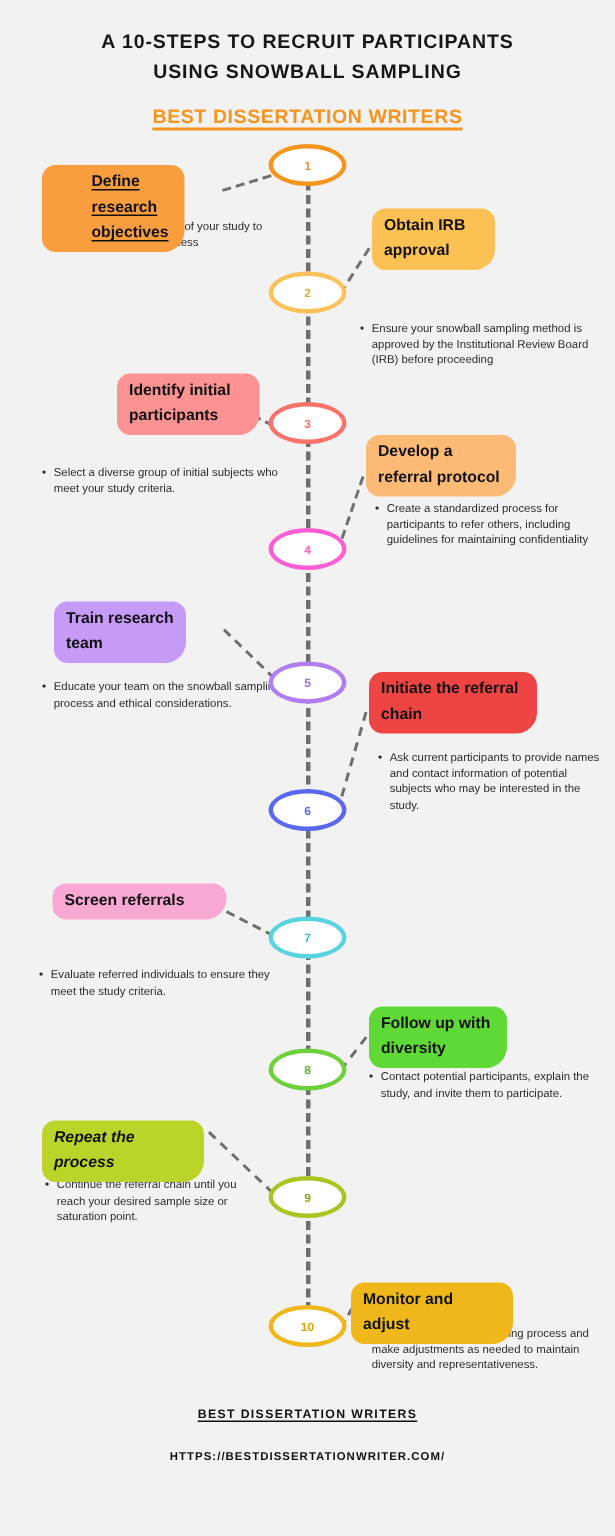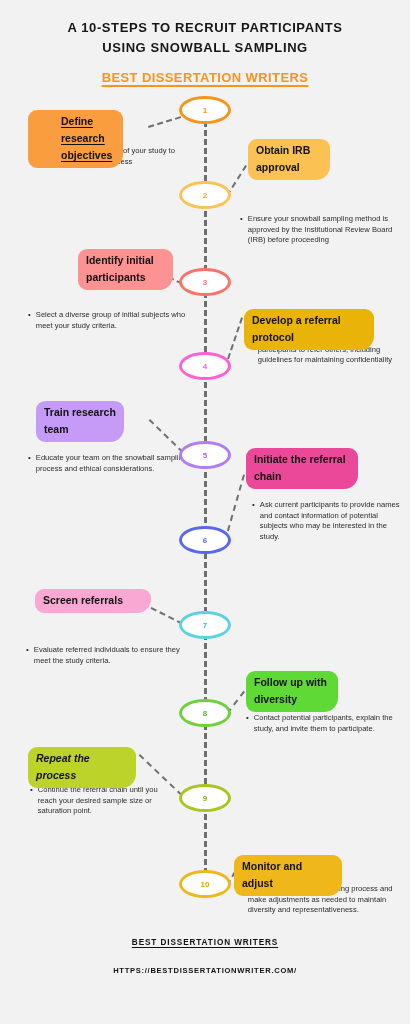--- a/index.html
+++ b/index.html
@@ -129,23 +129,23 @@
         <span>9</span>
       </div>
       <div class="node" style="left: 205px; top: 884px; border-color: rgb(240, 183, 27); color: rgb(217, 163, 19); text-align: right;">
         <span>10</span>
       </div>
     </div>
   <div id="pills">
       <div class="pill two-line" style="left: 28px; top: 110px; width: 95px; background: rgb(249, 157, 62); text-decoration: underline; text-underline-offset: 2px; padding-left: 33px;">Define research objectives</div>
       <div class="pill two-line" style="left: 248px; top: 139px; width: 82px; background: rgb(252, 193, 83);">Obtain IRB approval</div>
       <div class="pill two-line" style="left: 36px; top: 249px; width: 95px; background: rgb(252, 146, 146); margin-left: 42px;">Identify initial participants</div>
-      <div class="pill two-line" style="left: 244px; top: 290px; width: 130px; background: #eab308; margin-top: 19px;">Develop a referral protocol</div>
+      <div class="pill two-line" style="left: 244px; top: 290px; width: 100px; background: #fdba74;">Develop a referral protocol</div>
       <div class="pill two-line" style="left: 36px; top: 401px; width: 88px; background: rgb(197, 155, 247);">Train research team</div>
-      <div class="pill two-line" style="left: 246px; top: 448px; width: 112px; background: #ec4899;">Initiate the referral chain</div>
+      <div class="pill two-line" style="left: 246px; top: 448px; width: 112px; background: #ef4444;">Initiate the referral chain</div>
       <div class="pill two-line" style="left: 35px; top: 589px; width: 116px; background: #f9a8d4;">Screen referrals</div>
       <div class="pill two-line" style="left: 246px; top: 671px; width: 92px; background: rgb(95, 217, 53);">Follow up with diversity</div>
       <div class="pill two-line" style="left: 28px; top: 747px; width: 108px; background: rgb(188, 212, 42); font-style: italic;">Repeat the process</div>
       <div class="pill two-line" style="left: 234px; top: 855px; width: 108px; background: rgb(240, 183, 27);">Monitor and adjust</div>
     </div>
   <div id="bullets">
       <div class="bullet" style="left: 32px; top: 146px; width: 155px;">
         <span class="dot">•</span>
         <span class="txt">Clearly outline the goals of your study to guide the sampling process</span>
       </div>

